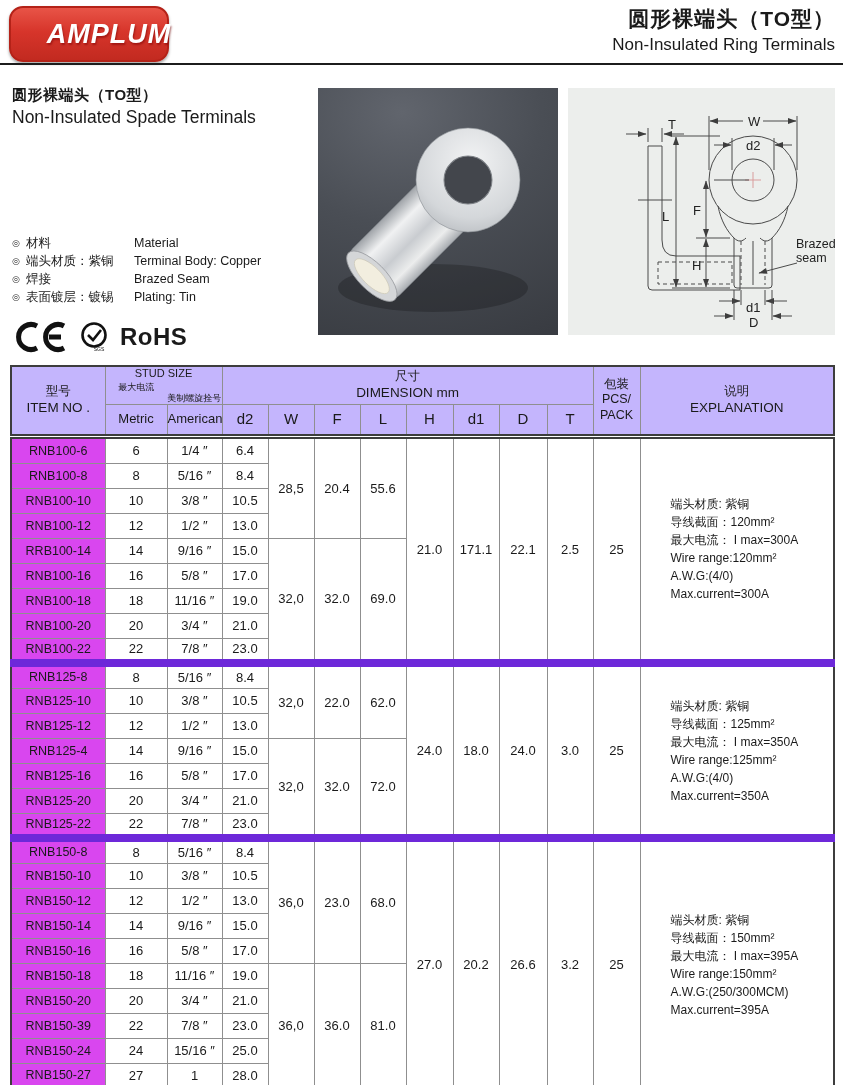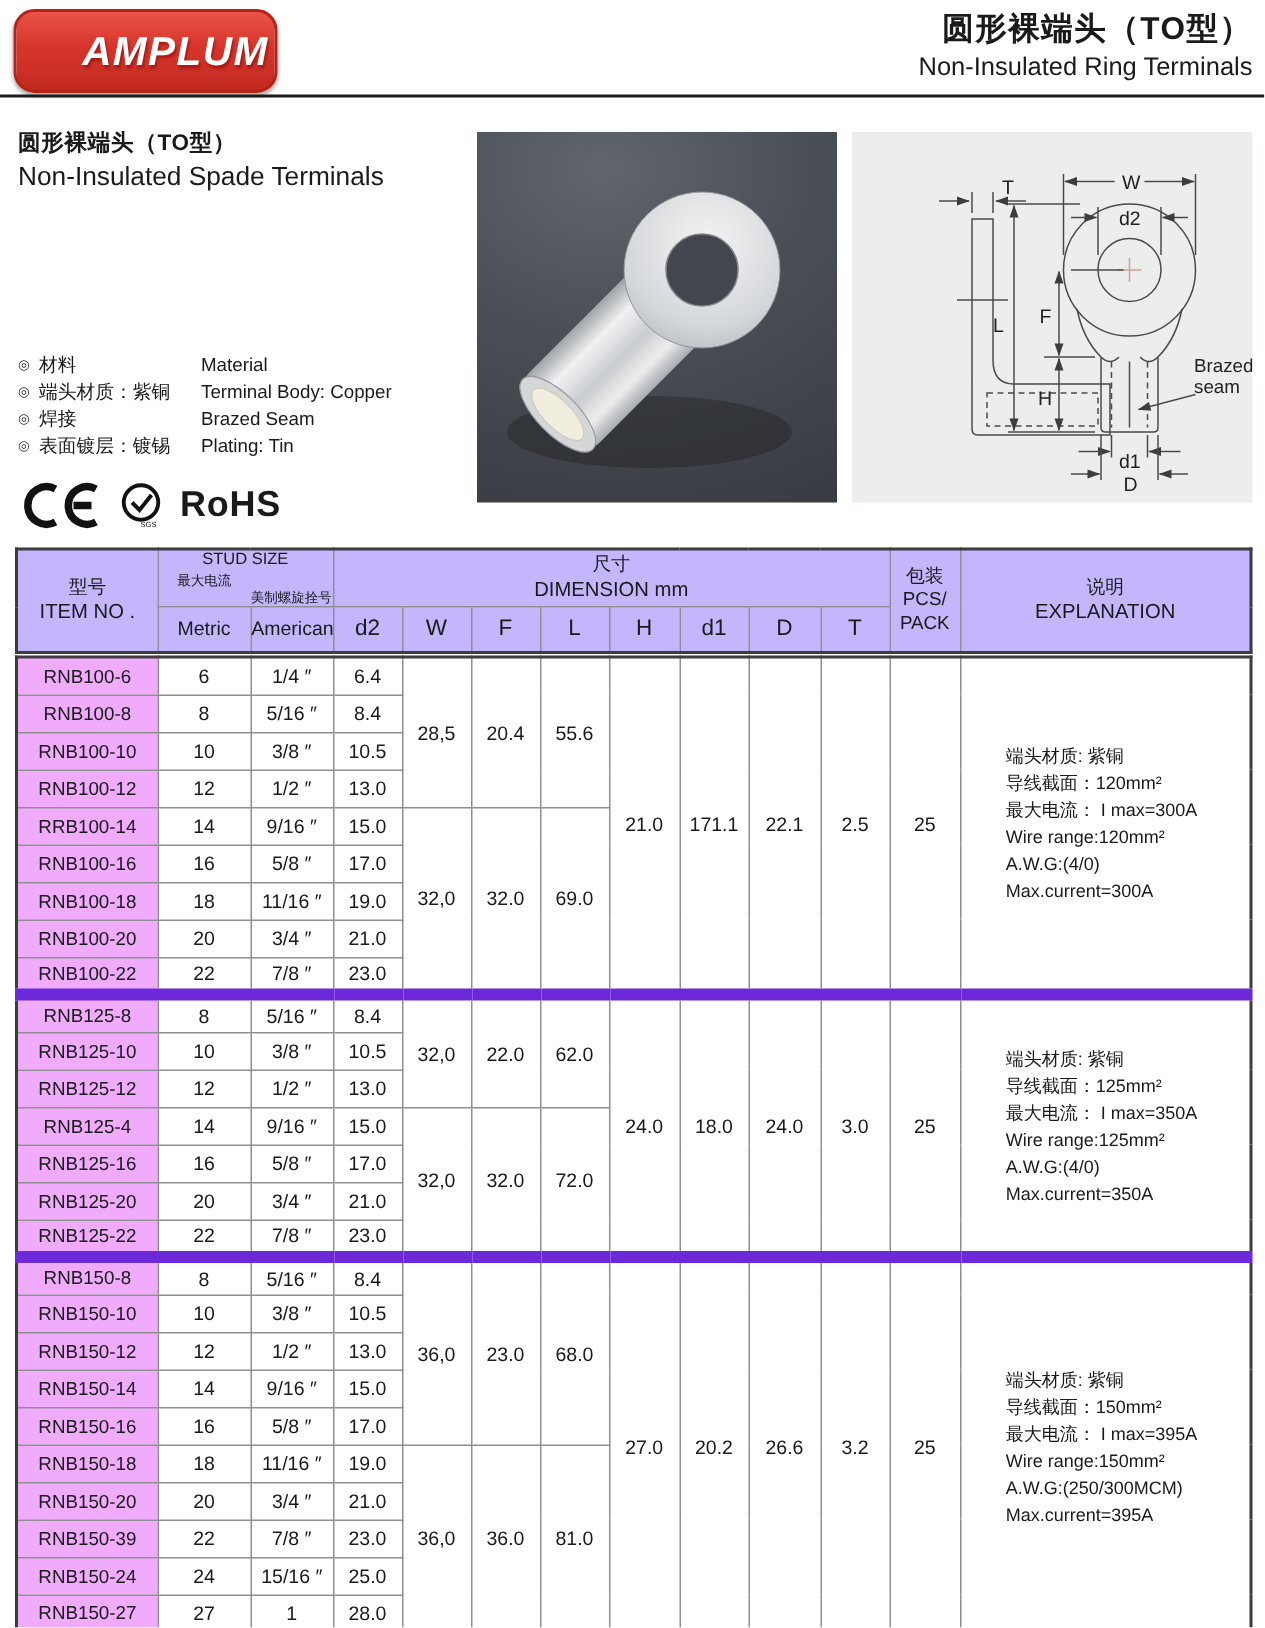--- a/index.html
+++ b/index.html
@@ -1,21 +1,21 @@
 <!DOCTYPE html>
 <html><head>
 <meta charset="utf-8">
 <style>
   * { margin:0; padding:0; box-sizing:border-box; }
   html,body { background:#fff; }
   body { font-family:"Liberation Sans","DejaVu Sans",sans-serif; color:#1a1a1a; }
   .page { position:relative; width:843px; height:1085px; background:#fff; overflow:hidden; margin:0 auto; }
 
   
-  .logo { position:absolute; left:9px; top:6px; width:176px; height:56px;
+  .logo { position:absolute; left:9px; top:6px; width:160px; height:56px;
           background:linear-gradient(180deg,#e85447 0%,#d7352b 45%,#c22a20 100%);
           border:2px solid #b42218; border-radius:14px;
           display:flex; align-items:center; justify-content:center;
           box-shadow:0 2px 3px rgba(0,0,0,.35);padding-left:40px; }
   .logo span { color:#fff; font-weight:bold; font-style:italic; font-size:27px; letter-spacing:1px;
                text-shadow:1px 2px 2px rgba(120,0,0,.5); }
   .head-titles { position:absolute; right:8px; top:5px; text-align:right; }
   .head-zh { font-size:21px; font-weight:bold; letter-spacing:1px; }
   .head-en { font-size:17px; margin-top:2px; }
   .head-rule { position:absolute; left:0; right:0; top:63px; border-top:2px solid #1c1c1c; }
@@ -50,21 +50,21 @@
   .h1 td { height:36px; }
   .h2 td { height:30px; font-size:15px; }
   .hd-zh { font-size:12.5px; }
   .hd-en { font-size:13.5px;text-align:center; }
   .stud-top { font-size:11px; }
   .stud-sub { display:flex; font-size:9px; margin-top:1px; }
   .stud-sub span:first-child { width:62px; }
   .stud-sub span:last-child { width:55px;margin-top:11px; }
   .pack-cell-h { font-size:12.5px; line-height:1.3; }
   .body-table tr { height:25px; }
-  .body-table td.item { background:#f0abfc; font-size:12.5px; }
+  .body-table td.item { background:#d946ef; font-size:12.5px; }
   .body-table td { font-size:13px; }
   .body-table td.exp { text-align:left; padding-left:30px; }
   .exp-inner { font-size:12px; line-height:1.5; }
   td.blk { border-top:8px solid #6d28d9; }
 </style>
 </head>
 <body>
 
 <div class="page">
 

